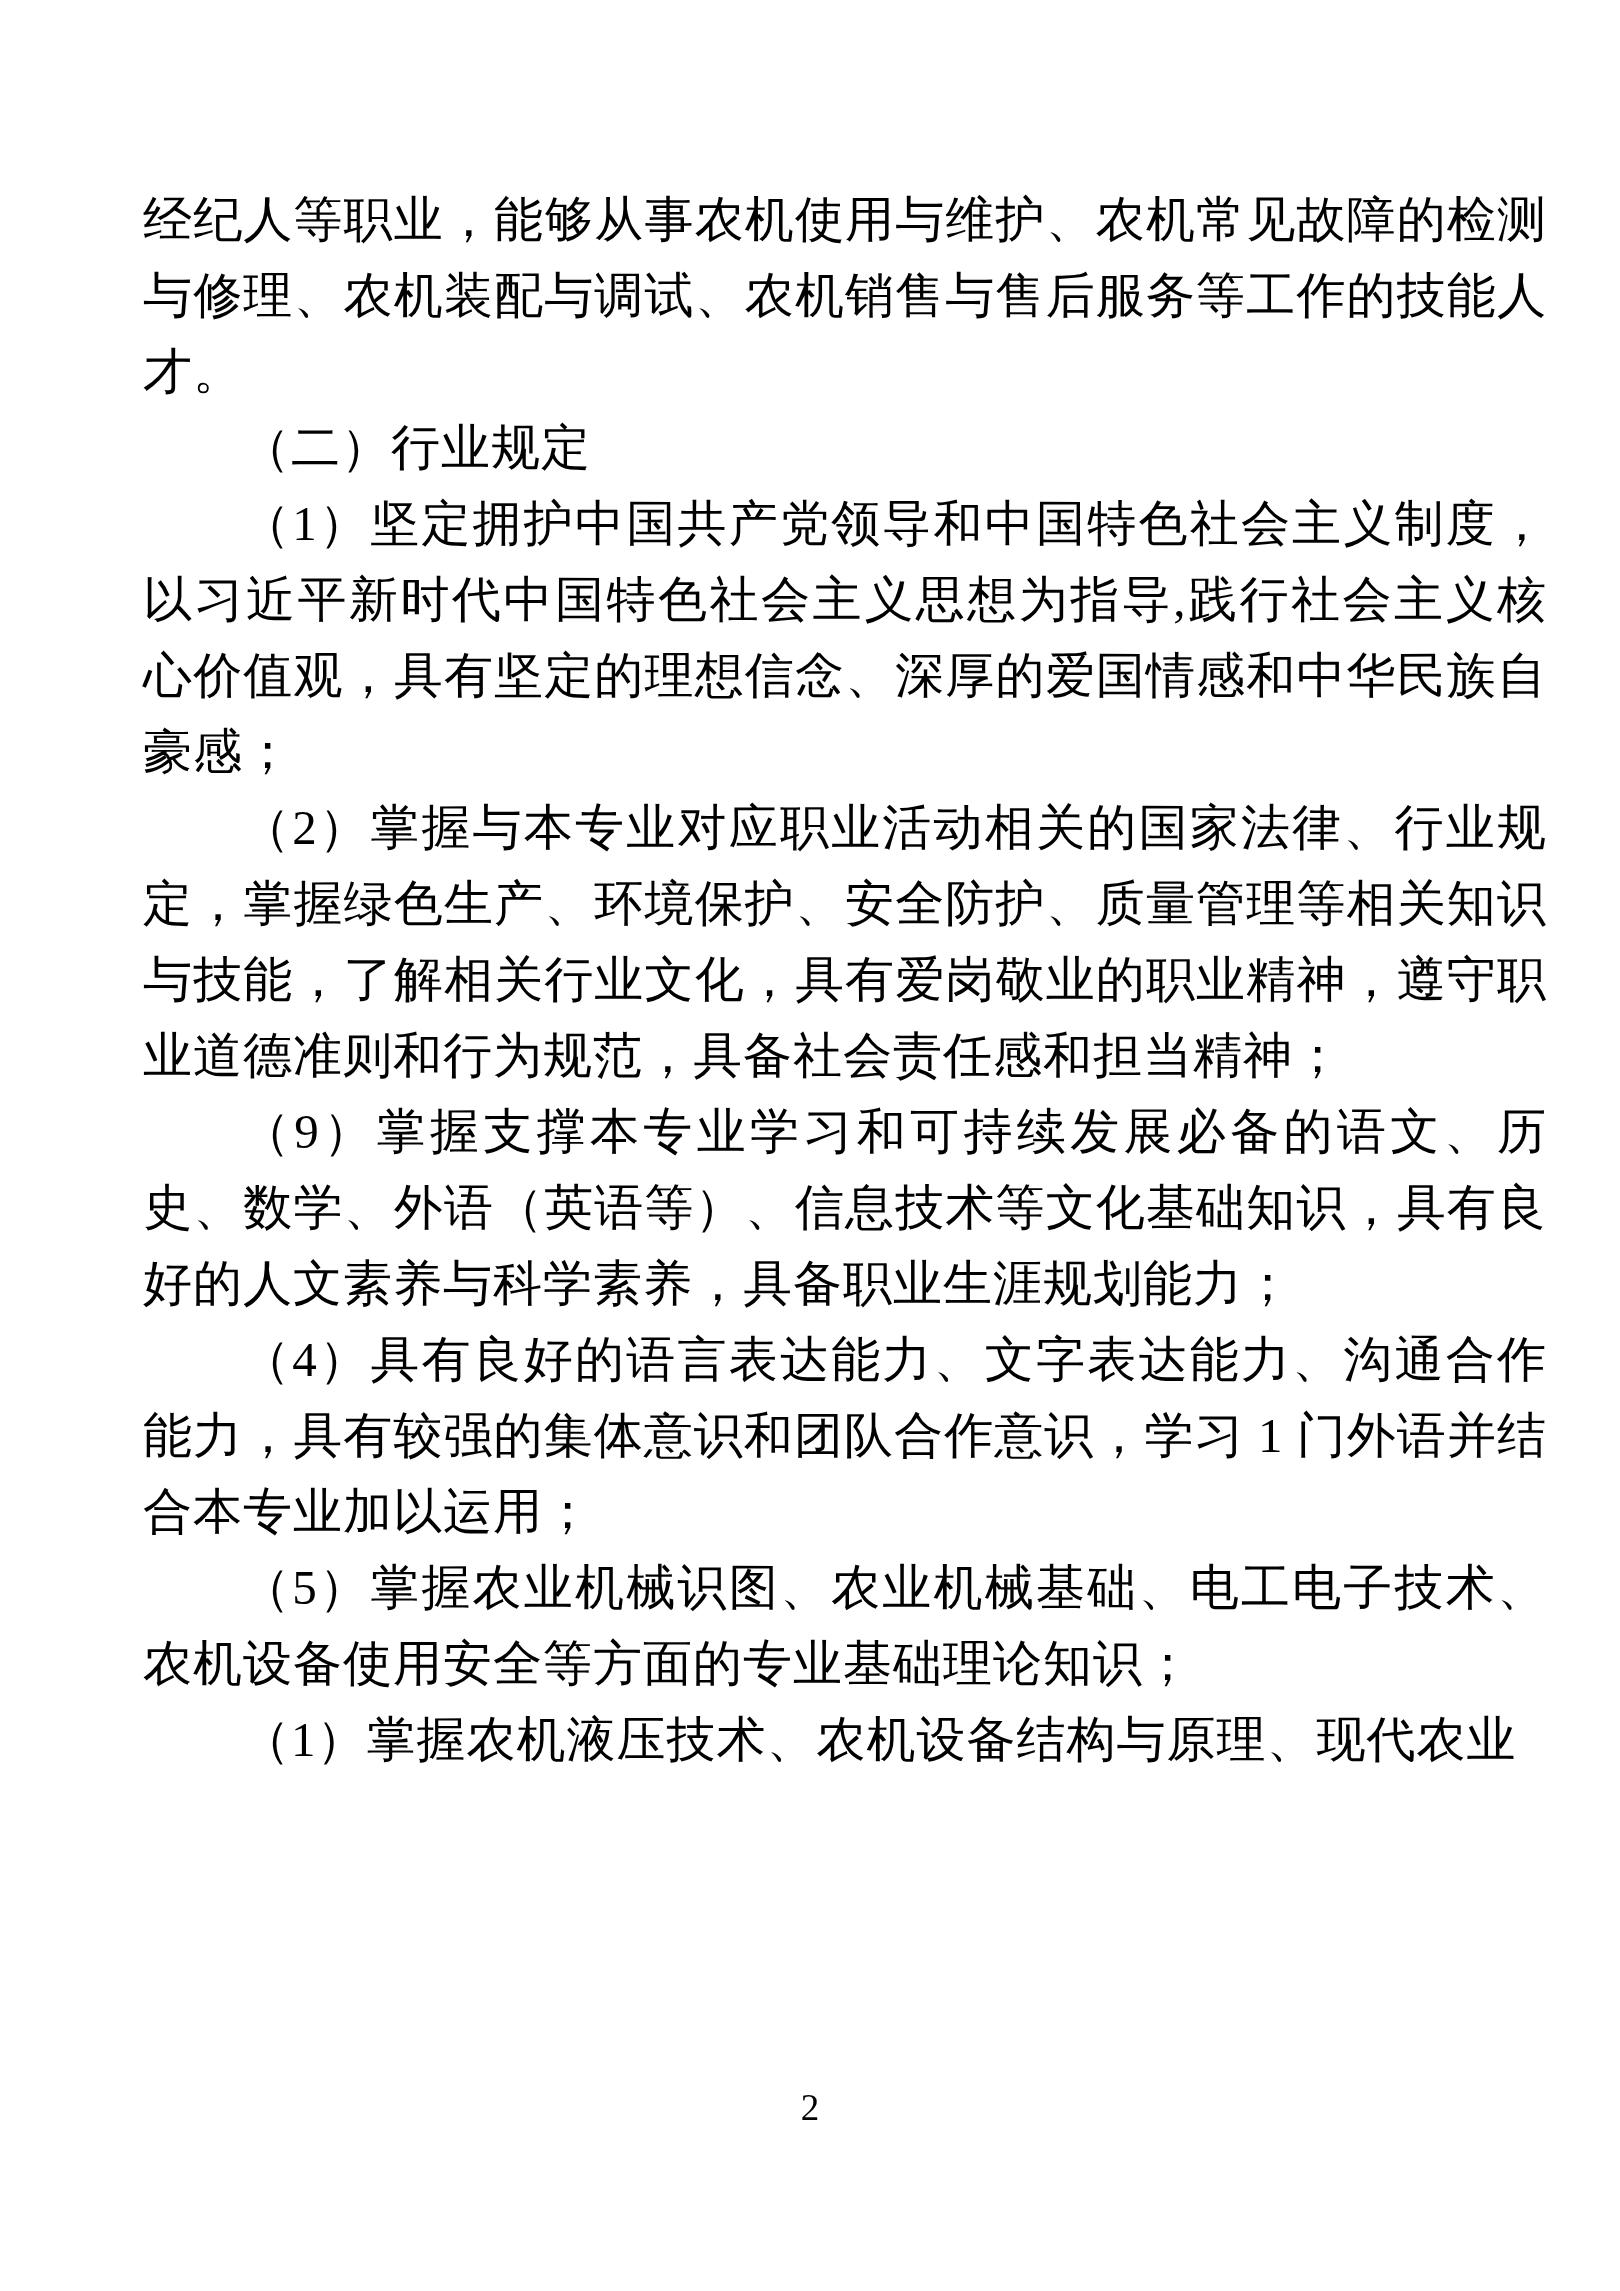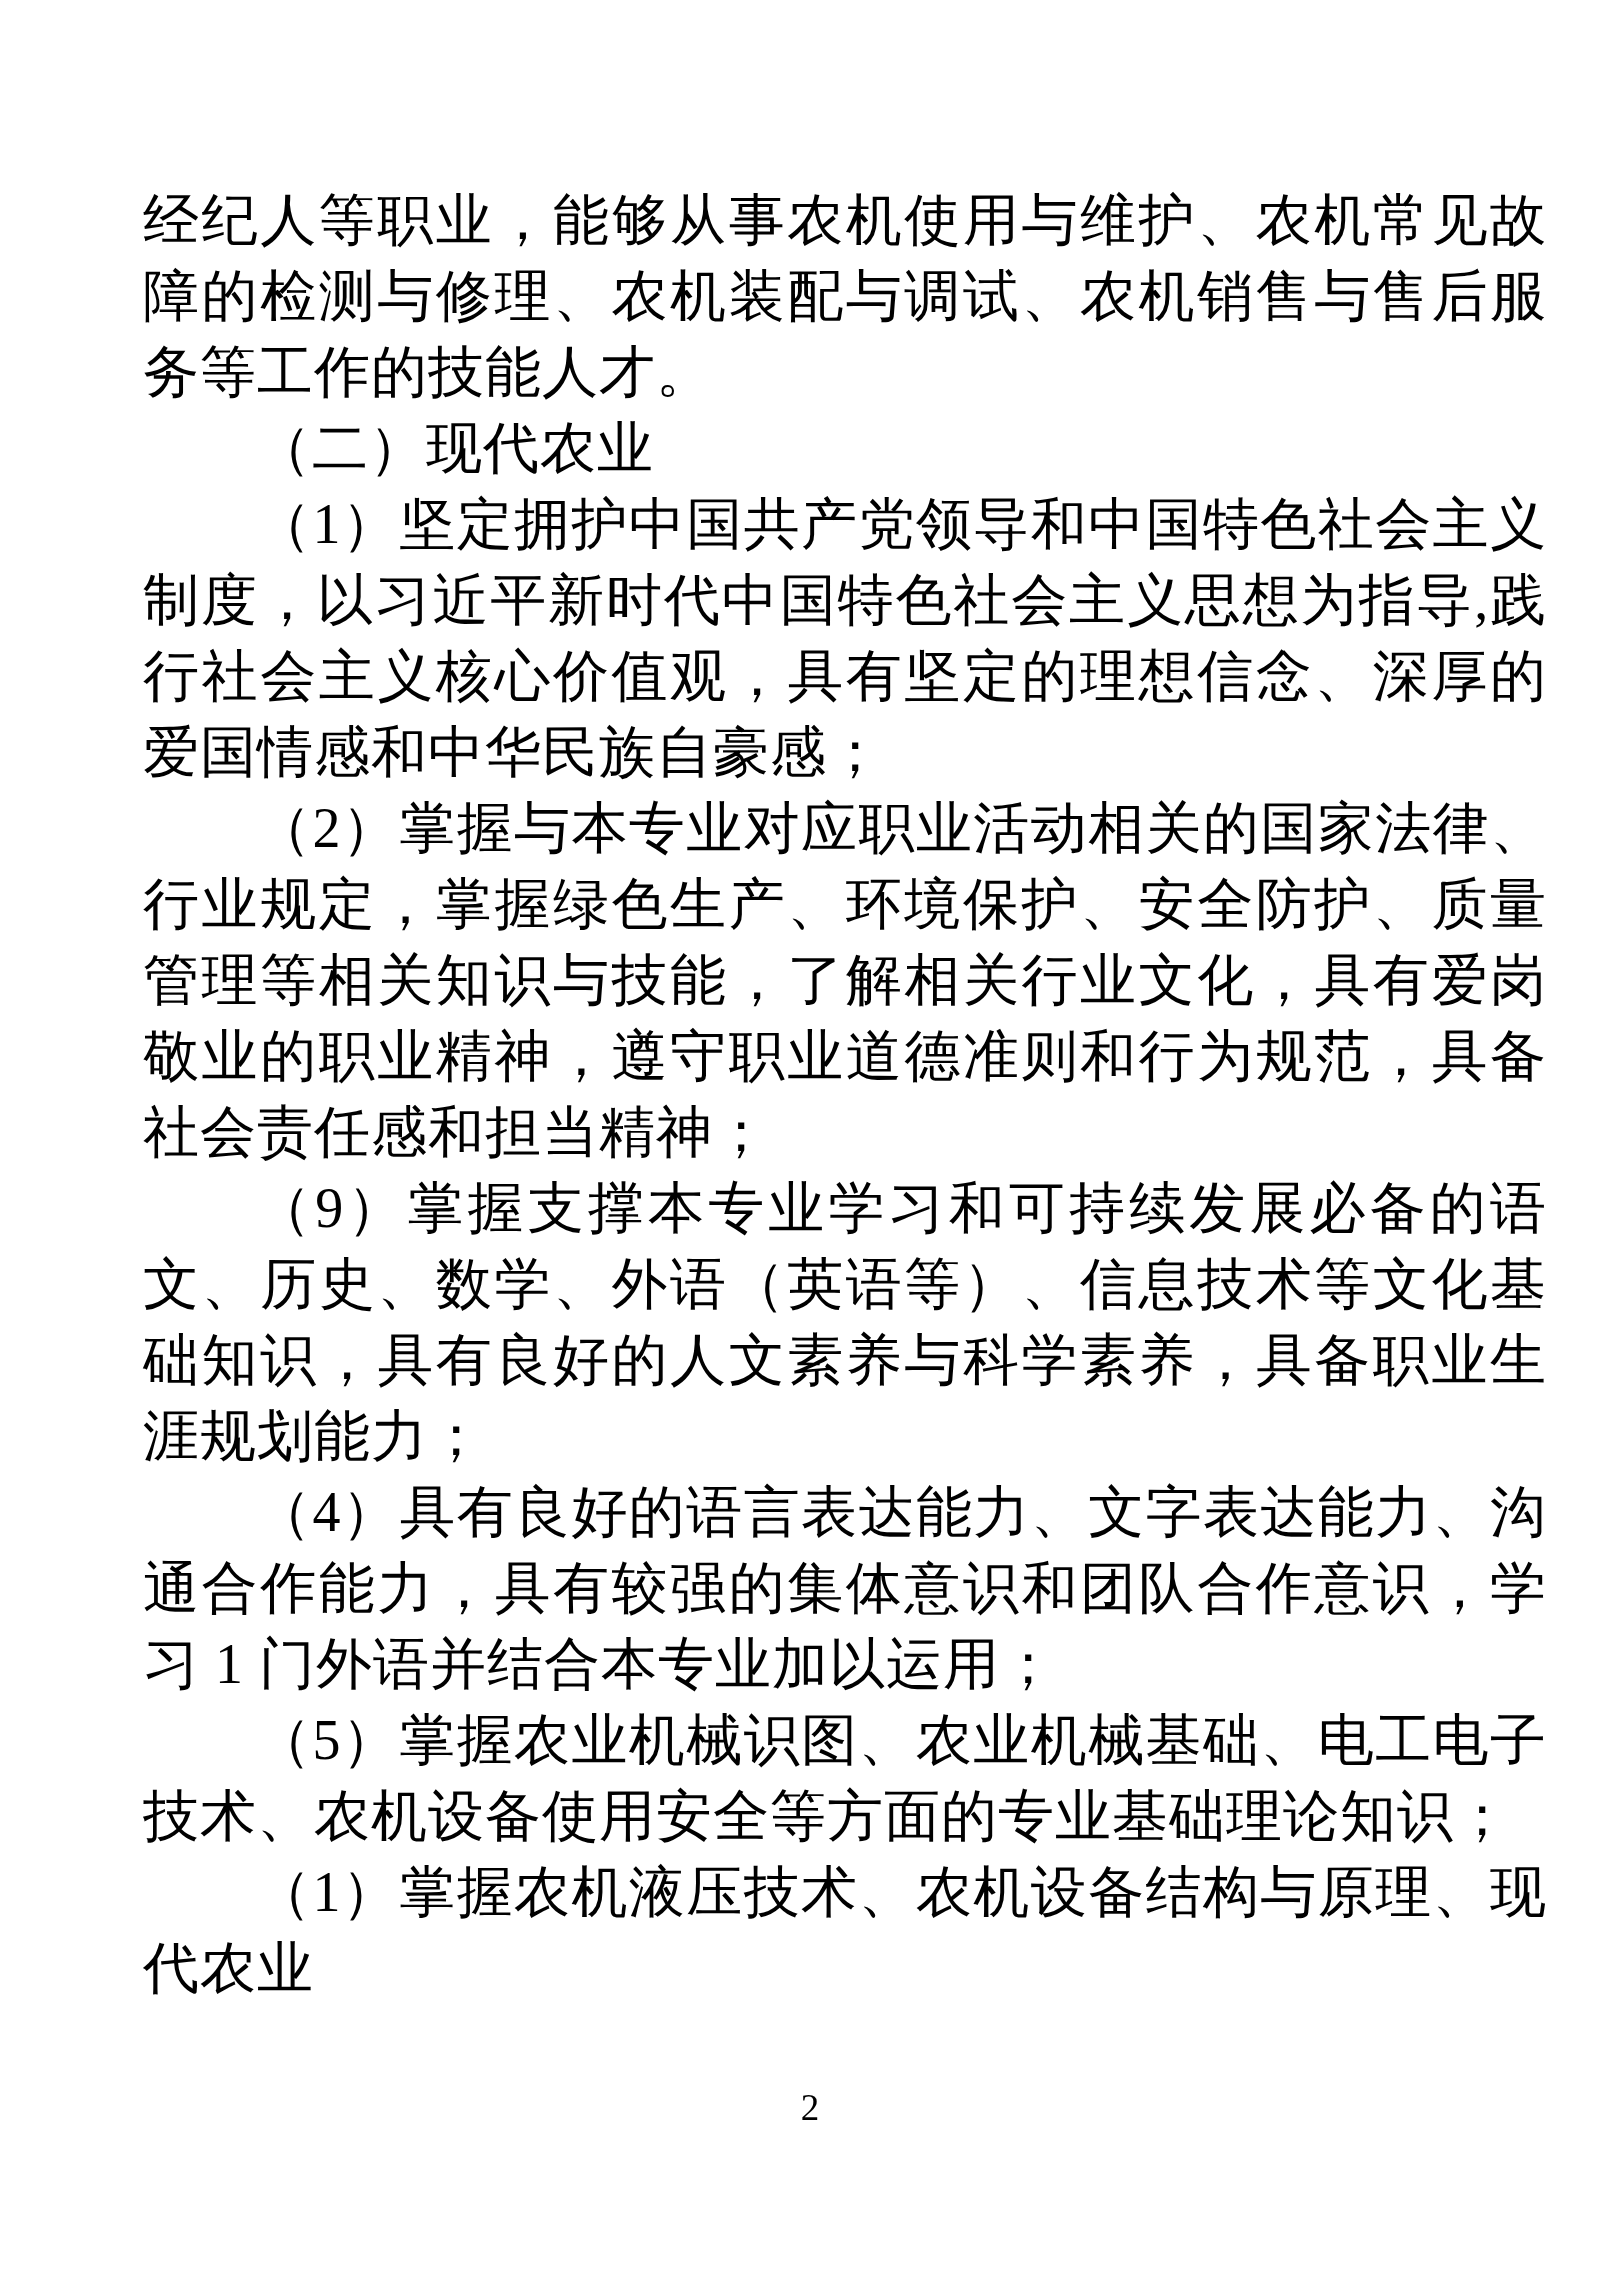--- a/index.html
+++ b/index.html
@@ -14,21 +14,21 @@
     background: #ffffff;
     overflow: hidden;
     font-family: "Liberation Serif", "DejaVu Serif", serif;
     color: #000000;
   }
   .content {
     position: absolute;
     left: 143px;
     top: 182px;
     width: 1404px;
-    font-size: 56px;
+    font-size: 49px;
     line-height: 76px;
     text-align: justify;
     letter-spacing: 1px;
     font-weight: 400;
   }
   .content p {
     margin: 0;
     padding: 0;
   }
   .content p.indent {
@@ -44,21 +44,21 @@
     line-height: 43px;
     color: #000000;
   }
 </style>
 </head>
 <body>
 
 <div class="page">
   <div class="content">
     <p class="para">经纪人等职业，能够从事农机使用与维护、农机常见故障的检测与修理、农机装配与调试、农机销售与售后服务等工作的技能人才。</p>
-    <p class="para indent">（二）现代农业</p>
+    <p class="para indent">（二）行业规定</p>
     <p class="para indent">（1）坚定拥护中国共产党领导和中国特色社会主义制度，以习近平新时代中国特色社会主义思想为指导,践行社会主义核心价值观，具有坚定的理想信念、深厚的爱国情感和中华民族自豪感；</p>
     <p class="para indent">（2）掌握与本专业对应职业活动相关的国家法律、行业规定，掌握绿色生产、环境保护、安全防护、质量管理等相关知识与技能，了解相关行业文化，具有爱岗敬业的职业精神，遵守职业道德准则和行为规范，具备社会责任感和担当精神；</p>
     <p class="para indent">（9）掌握支撑本专业学习和可持续发展必备的语文、历史、数学、外语（英语等）、信息技术等文化基础知识，具有良好的人文素养与科学素养，具备职业生涯规划能力；</p>
     <p class="para indent">（4）具有良好的语言表达能力、文字表达能力、沟通合作能力，具有较强的集体意识和团队合作意识，学习 1 门外语并结合本专业加以运用；</p>
     <p class="para indent">（5）掌握农业机械识图、农业机械基础、电工电子技术、农机设备使用安全等方面的专业基础理论知识；</p>
     <p class="para indent">（1）掌握农机液压技术、农机设备结构与原理、现代农业</p>
   </div>
   <div class="page-number">2</div>
 </div>
 

